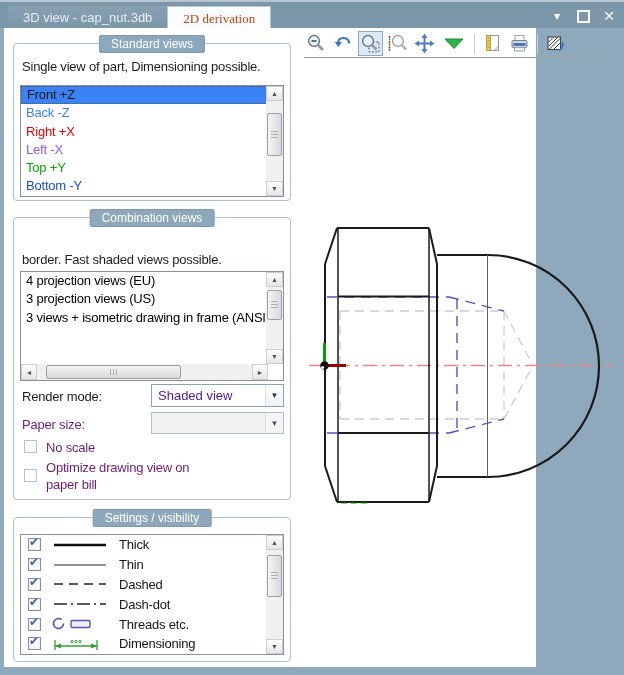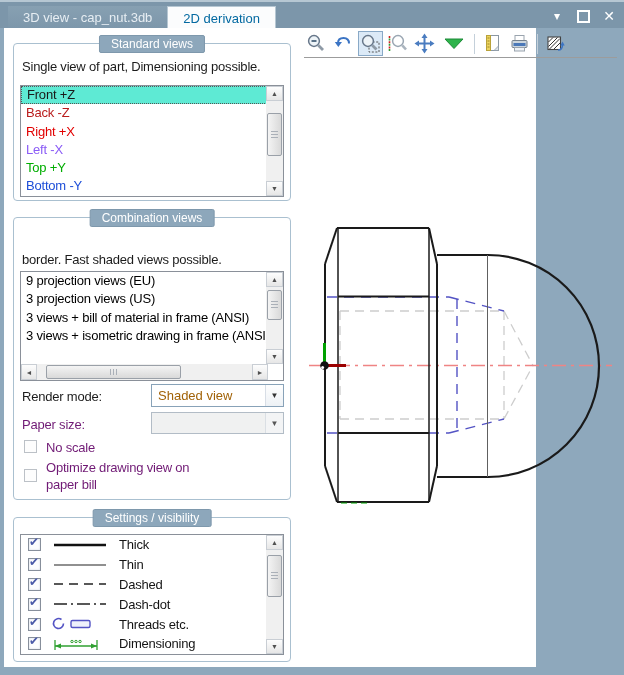--- a/index.html
+++ b/index.html
@@ -8,59 +8,59 @@
     background:#8ea8bc;
     font-family:"Liberation Sans", sans-serif;
     -webkit-font-smoothing:antialiased;
   }
   
   .titlebar{position:absolute;left:0;top:0;width:624px;height:28px;
     background:#7c96aa;border-top:2px solid #b6c7d3;box-sizing:border-box;}
   .tabs{position:absolute;left:8px;top:4px;height:24px;display:flex;align-items:center;}
   .tab{height:24px;line-height:24px;padding:0 15px;font-size:13px;white-space:nowrap;}
   .tab.inactive{background:linear-gradient(#87a0b2,#7c96aa);color:#e7eef3;}
-  .tab.active{background:#fbfcfd;color:#0369a1;border:1px solid #b6c7d3;border-bottom:none;box-sizing:border-box;}
+  .tab.active{background:#fbfcfd;color:#c2410c;border:1px solid #b6c7d3;border-bottom:none;box-sizing:border-box;font-family:Liberation Serif, serif;}
   .wctl{position:absolute;top:0;height:28px;display:flex;align-items:center;justify-content:center;color:#fff;cursor:default;}
   .wctl.menu{left:546px;width:22px;font-size:12px;}
   .wctl.max{left:572px;width:22px;}
   .wctl.max .box{width:9px;height:9px;border:2px solid #fff;}
   .wctl.close{left:598px;width:22px;font-size:14px;}
   
   .main{position:absolute;left:4px;top:28px;width:532px;height:639px;background:#ffffff;}
   
   .grouppanel{position:absolute;border:1px solid #aac0d0;border-radius:4px;}
   .badge{position:absolute;top:-9px;left:50%;transform:translateX(-50%);
     background:#8da7bb;border:1px solid #7e98ac;color:#ffffff;font-size:12px;
     padding:1px 11px;white-space:nowrap;border-radius:2px;}
   .desc{position:absolute;font-size:13px;color:#1c1c1c;white-space:nowrap;letter-spacing:-0.2px;}
   
   .listbox{position:absolute;background:#fff;border:1px solid #8a9099;box-sizing:border-box;overflow:hidden;}
   .lrow{height:18.3px;line-height:18.3px;padding-left:5px;font-size:13px;white-space:nowrap;box-sizing:border-box;letter-spacing:-0.2px;}
-  .lrow.selected{background:#5eead4;border:1px dotted #555;line-height:16px;}
+  .lrow.selected{background:#3b82f6;border:1px dotted #555;line-height:16px;}
   
   .vsb{position:absolute;top:0;right:0;width:17px;background:#f0f0f0;}
   .hsb{position:absolute;left:0;bottom:0;height:16px;background:#f0f0f0;display:flex;}
   .sbbtn{width:17px;height:15px;display:flex;align-items:center;justify-content:center;
     font-size:7px;color:#505050;background:linear-gradient(#fdfdfd,#e6e6e6);
     border:1px solid #c9ced4;box-sizing:border-box;}
   .hsb .sbbtn{width:16px;height:16px;}
   .sbbtn.bottom{position:absolute;bottom:0;left:0;}
   .sbthumb{position:absolute;left:1px;width:15px;background:linear-gradient(90deg,#f4f4f4,#d9d9d9);
     border:1px solid #9aa0a8;border-radius:2px;box-sizing:border-box;}
   .sbthumb::after{content:"";position:absolute;left:3px;right:3px;top:50%;margin-top:-4px;height:7px;
     background:repeating-linear-gradient(#aab0b8 0 1px,transparent 1px 3px);}
   .hthumb{position:absolute;top:1px;height:14px;background:linear-gradient(#f4f4f4,#d9d9d9);
     border:1px solid #9aa0a8;border-radius:2px;box-sizing:border-box;}
   .hthumb::after{content:"";position:absolute;top:3px;bottom:3px;left:50%;margin-left:-4px;width:7px;
     background:repeating-linear-gradient(90deg,#aab0b8 0 1px,transparent 1px 3px);}
   
   .fldlabel{position:absolute;font-size:13px;color:#1c1c1c;letter-spacing:-0.2px;}
   .fldlabel.dis{color:#701a75;}
   .combo{position:absolute;height:23px;background:#fff;border:1px solid #88a2b8;display:flex;box-sizing:border-box;}
-  .combo .val{flex:1;font-size:13px;line-height:21px;padding-left:6px;color:#a16207;}
+  .combo .val{flex:1;font-size:13px;line-height:21px;padding-left:6px;color:#4c1d95;}
   .combo .arr{width:17px;display:flex;align-items:center;justify-content:center;font-size:8px;color:#333;
     border-left:1px solid #d8dee6;background:linear-gradient(#fefefe,#edf1f5);}
   .combo.disabled{background:#f0f1f1;border-color:#b2bcc6;}
   .combo.disabled .arr{background:#f3f4f5;border-left-color:#dadfe4;color:#555;}
   .cb{position:absolute;width:13px;height:13px;border:1px solid #bcc1c7;background:#fdfdfd;box-sizing:border-box;}
   
   .set-row{height:19.8px;display:flex;align-items:center;padding-left:7px;font-size:13px;color:#141414;letter-spacing:-0.2px;}
   .set-cb{width:13px;height:13px;border:1px solid #878f9b;background:#fcfdfe;position:relative;flex:none;
     box-shadow:inset 0 0 2px #ccd6e0;box-sizing:border-box;margin-right:10px;}
   .set-cb .chk{position:absolute;left:0px;top:-4px;font-size:12px;color:#4a5aa8;}
@@ -94,21 +94,21 @@
 
 <div class="main">
 
   <div class="grouppanel" style="left:9px;top:15px;width:276px;height:156px;">
     <div class="badge">Standard views</div>
   </div>
   <div class="desc" style="left:18px;top:31px;">Single view of part, Dimensioning possible.</div>
 
   <div class="listbox" style="left:16px;top:57px;width:264px;height:112px;">
     <div class="lrow selected" style="color: rgb(26, 26, 26);">Front +Z</div>
-    <div class="lrow" style="color: #b91c1c;">Back -Z</div>
+    <div class="lrow" style="color: #3b82f6;">Back -Z</div>
     <div class="lrow" style="color: rgb(226, 0, 0);">Right +X</div>
     <div class="lrow" style="color: #8b5cf6;">Left -X</div>
     <div class="lrow" style="color: rgb(0, 173, 0);">Top +Y</div>
     <div class="lrow" style="color: #1d4ed8;">Bottom -Y</div>
     <div class="vsb" style="height:110px;">
       <div class="sbbtn">
           <span>▲</span>
         </div>
       <div class="sbthumb" style="top:27px;height:43px;"></div>
       <div class="sbbtn bottom">
@@ -116,23 +116,22 @@
         </div>
     </div>
   </div>
 
   <div class="grouppanel" style="left:9px;top:189px;width:276px;height:281px;">
     <div class="badge">Combination views</div>
   </div>
   <div class="desc" style="left:18px;top:224px;">border. Fast shaded views possible.</div>
 
   <div class="listbox" style="left:16px;top:243px;width:264px;height:110px;">
-    <div class="lrow">9 projection views (EU)</div>
+    <div class="lrow">4 projection views (EU)</div>
     <div class="lrow">3 projection views (US)</div>
-    <div class="lrow">3 views + bill of material in frame (ANSI)</div>
     <div class="lrow">3 views + isometric drawing in frame (ANSI)</div>
     <div class="vsb" style="height:92px;">
       <div class="sbbtn">
           <span>▲</span>
         </div>
       <div class="sbthumb" style="top:18px;height:30px;"></div>
       <div class="sbbtn bottom">
           <span>▼</span>
         </div>
     </div>

